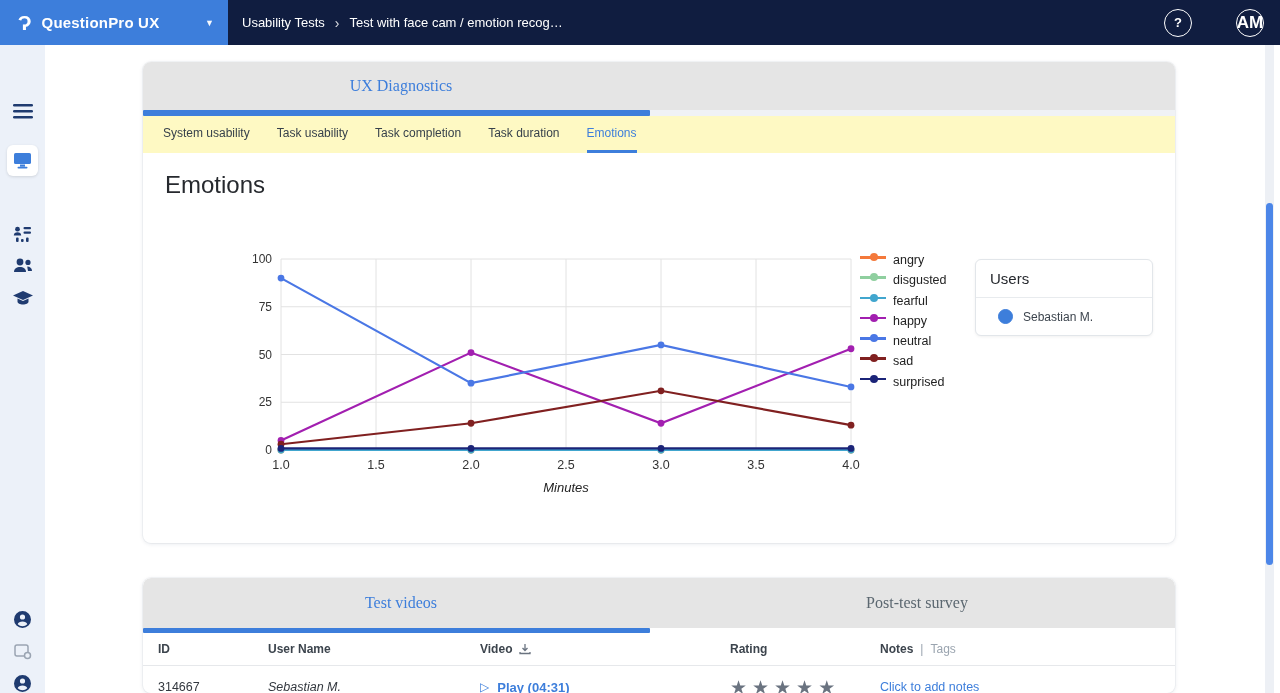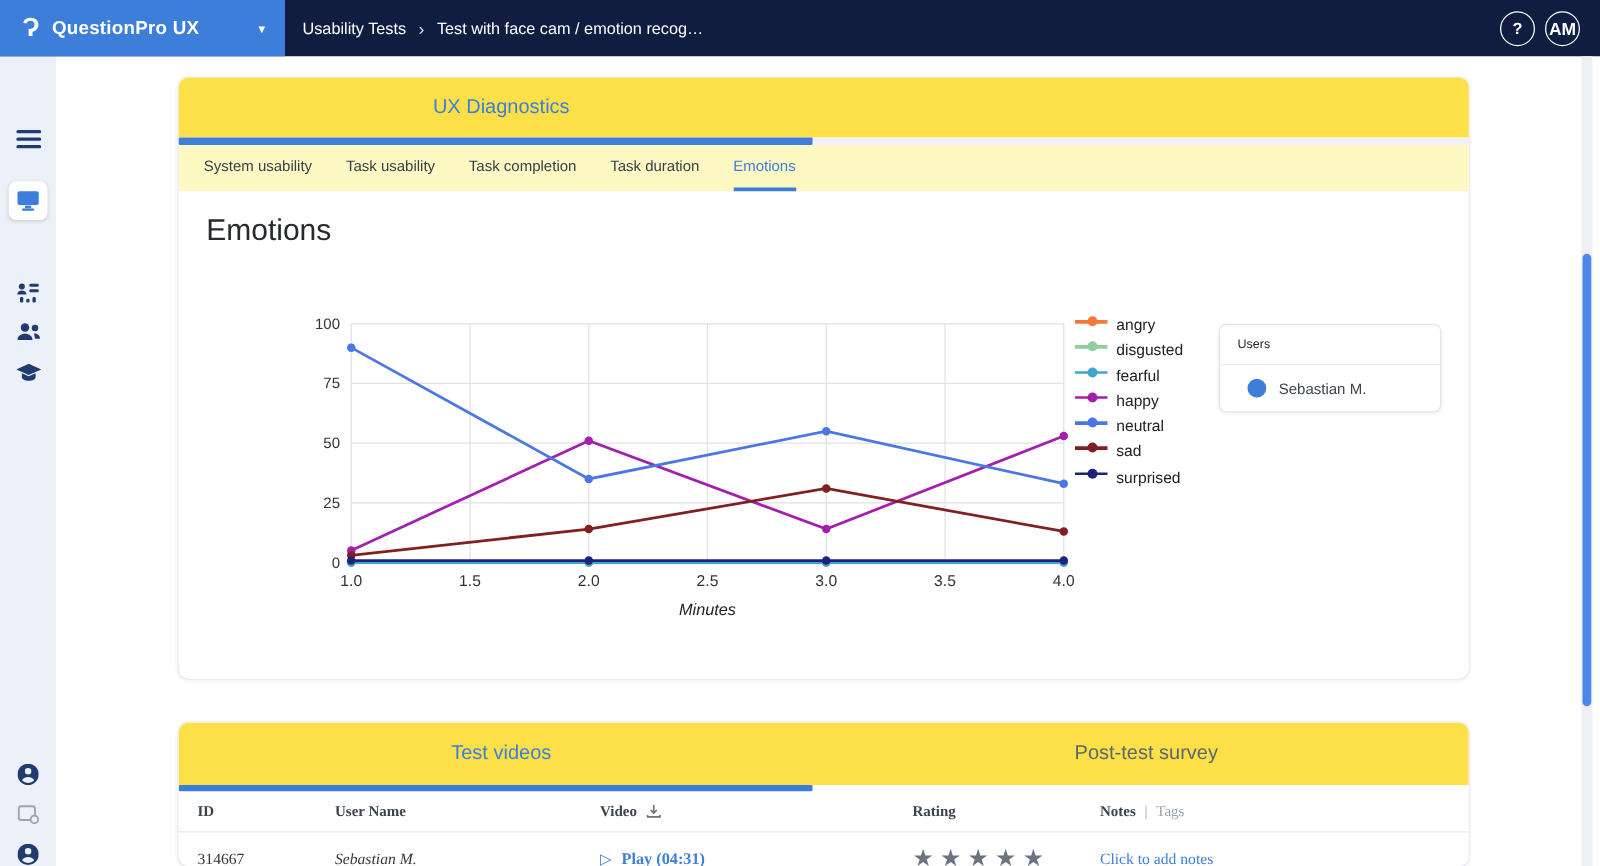--- a/index.html
+++ b/index.html
@@ -14,38 +14,38 @@
   .brand-logo { font-size:21px; font-weight:bold; margin-right:10px; }
   .brand-name { font-size:15px; font-weight:bold; letter-spacing:.2px; }
   .brand-caret { margin-left:auto; font-size:9px; opacity:.95; }
   .breadcrumb { display:flex; align-items:center; gap:10px; margin-left:14px;
     color:#fff; font-size:13px; }
   .crumb-sep { font-size:14px; opacity:.85; }
   .topbar-right { margin-left:auto; display:flex; gap:8px; margin-right:16px; }
   .circle-btn { width:28px; height:28px; border:1.5px solid #fff; border-radius:50%;
     color:#fff; display:flex; align-items:center; justify-content:center;
     font-size:13px; font-weight:bold; cursor:pointer; background:transparent; }
-  .circle-btn.avatar { font-size:14px; }
+  .circle-btn.avatar { font-size:17px;margin-left:36px; }
 
   
   .sidebar { position:absolute; left:0; top:45px; width:45px; height:648px;
     background:#ecf1f9; z-index:20; }
   .side-icon { position:absolute; left:0; width:45px; display:flex;
     justify-content:center; cursor:pointer; }
   .active-pill { position:absolute; left:7px; top:100px; width:31px; height:31px;
     background:#fff; border-radius:6px; box-shadow:0 1px 3px rgba(0,0,0,.12);
     display:flex; align-items:center; justify-content:center; cursor:pointer; }
 
   
   .card { position:absolute; background:#fff; border-radius:8px;
     box-shadow:0 1px 4px rgba(20,40,80,.10), 0 0 0 1px rgba(20,40,80,.04); }
   .card1 { left:143px; top:62px; width:1032px; height:481px; }
   .card2 { left:143px; top:578px; width:1032px; height:115px; overflow:hidden; }
 
-  .tabs-row { display:flex; background:#fde047; border-radius:8px 8px 0 0; }
+  .tabs-row { display:flex; background:#e5e5e5; border-radius:8px 8px 0 0;font-family:Liberation Serif, serif; }
   .big-tab { width:50%; text-align:center; font-size:16px; color:#5b6770;
     cursor:pointer; }
   .card1 .big-tab { line-height:48px; }
   .card2 .big-tab { line-height:50px; }
   .big-tab.active { color:#3d7edb; }
   .blue-bar { height:6px; width:49.1%; background:#3d7edb; border-radius:1px;
     position:relative; }
   .card2 .blue-bar { height:5px; }
   .band { background:#f0f2f5; }
 
@@ -65,34 +65,34 @@
   .legend-marker { position:relative; width:26px; height:8px; margin-right:7px; }
   .legend-line { position:absolute; left:0; top:3px; width:26px; height:2.5px; }
   .legend-dot { position:absolute; left:9.5px; top:0; width:8px; height:8px;
     border-radius:50%; }
   .legend-label { font-size:12.5px; color:#222; }
 
   
   .users-panel { position:absolute; top:106px; right:22px; width:178px;
     background:#fff; border:1px solid #e2e6ea; border-radius:6px;
     box-shadow:0 1px 3px rgba(0,0,0,.06); }
-  .users-title { font-size:10px; color:#26292e; padding:10px 14px;
+  .users-title { font-size:15px; color:#26292e; padding:10px 14px;
     border-bottom:1px solid #e8ebee; }
   .user-row { display:flex; align-items:center; gap:10px; padding:0 14px 0 22px;
     height:37px; border-bottom:1px solid #eef0f3; cursor:pointer; }
   .user-row:last-child { border-bottom:none; }
   .radio { width:15px; height:15px; border-radius:50%; border:1px solid #d4d9df;
     background:#fff; flex:none; }
   .radio.on { background:#3d7edb; border-color:#3d7edb; }
   .user-name { font-size:12px; color:#3c444d; }
 
   
   .tbl-header, .tbl-row { display:grid;
     grid-template-columns:110px 212px 250px 150px auto; padding-left:15px;
-    align-items:center;font-family:Liberation Serif, serif; }
+    align-items:center; }
   .tbl-header { height:33px; border-bottom:1px solid #e6e8eb; }
   .th { font-size:12px; font-weight:bold; color:#3c444d; display:flex;
     align-items:center; gap:7px; }
   .th .light { color:#9aa4af; font-weight:normal; }
   .tbl-row { height:42px; }
   .td { font-size:12.5px; color:#33383f; }
   .td.italic { font-style:italic; }
   .play-link { color:#3d7edb; font-weight:bold; font-size:13px; cursor:pointer;
     display:flex; align-items:center; gap:8px; }
   .play-tri { font-size:12px; font-weight:normal; }

